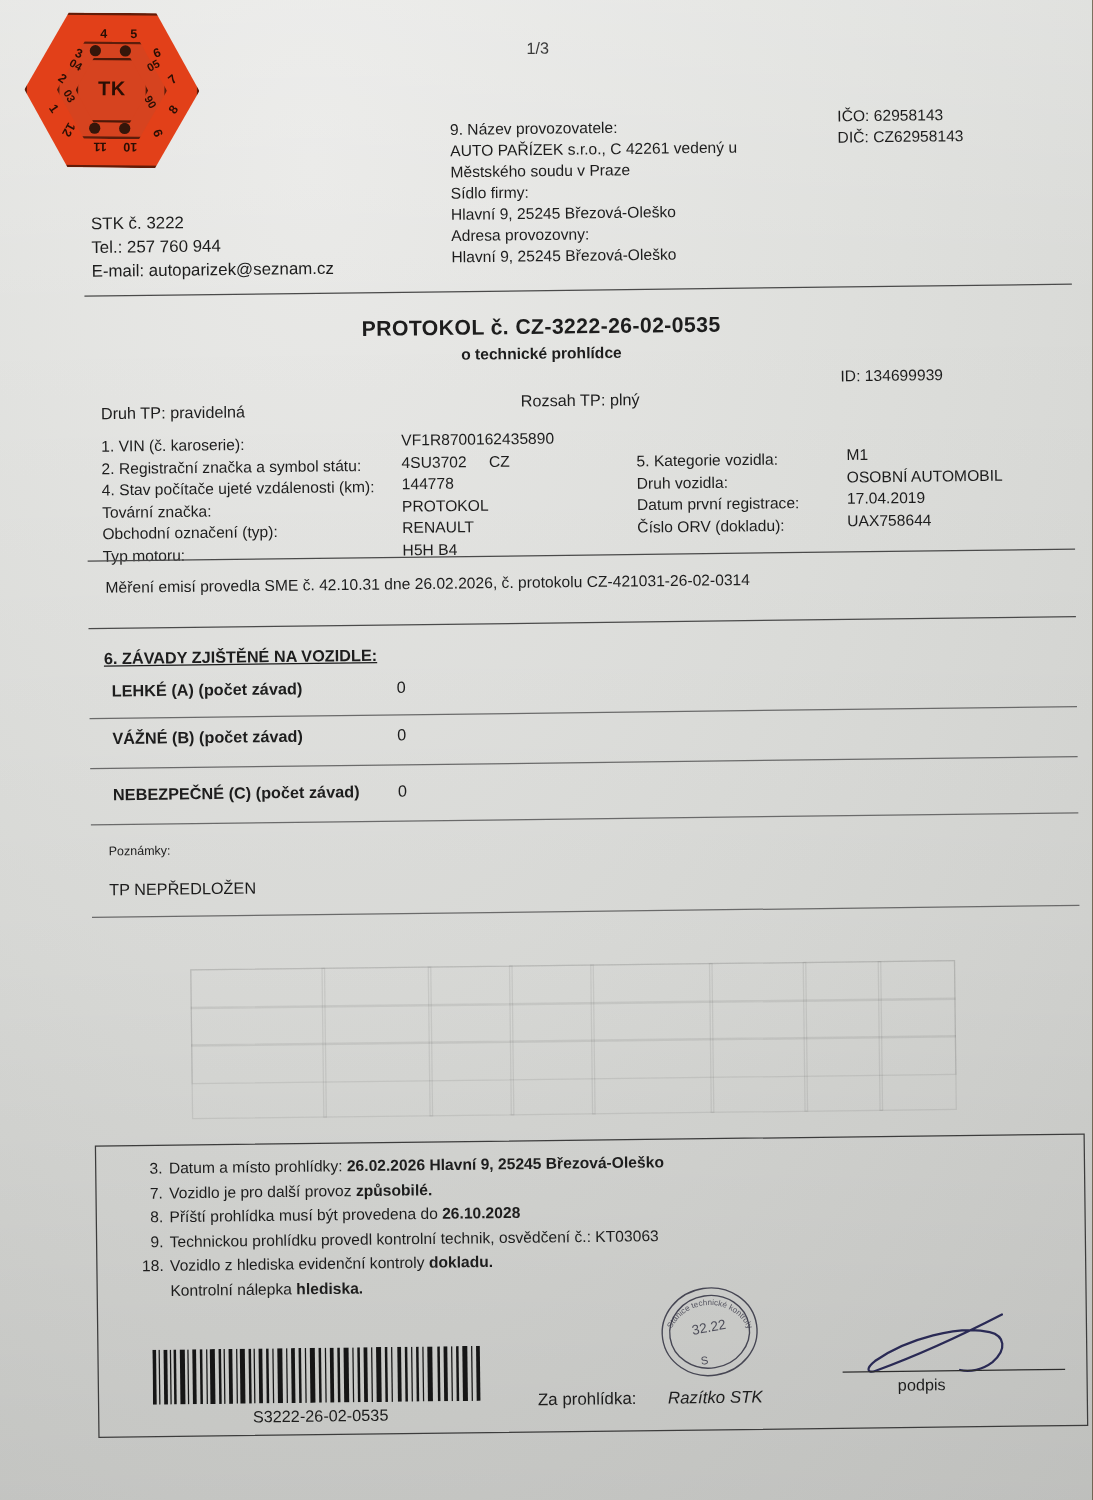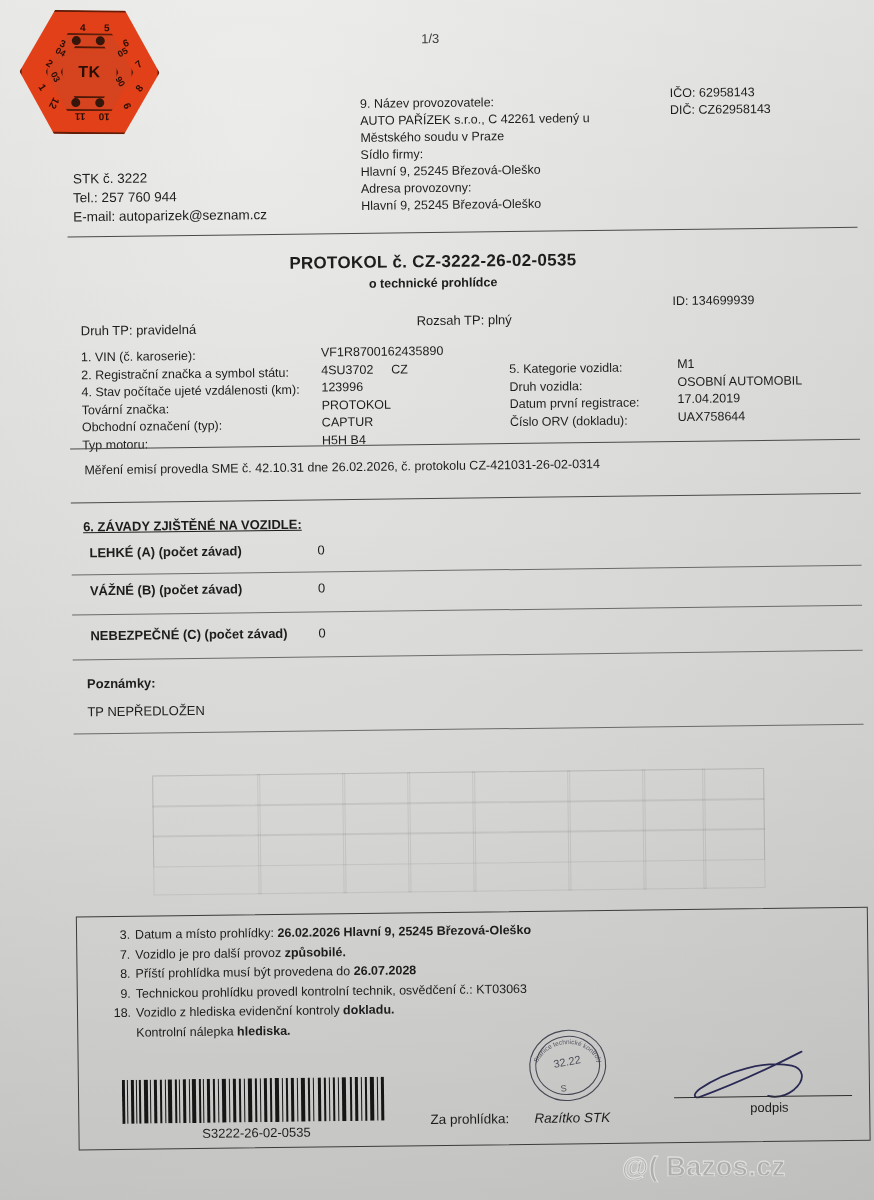--- a/index.html
+++ b/index.html
@@ -152,21 +152,21 @@
   .vd-cz { left: 394px; }
 
   .emis { left: 86px; top: 459px; font-size: 12.5px; }
 
   
   .zav-head { left: 84px; top: 515px; font-size: 13px; font-weight: bold; }
   .zav-head u { text-decoration: underline; }
   .zav-row-label { font-size: 13px; font-weight: bold; }
   .zav-row-val { font-size: 13px; }
 
-  .pozn { left: 86px; top: 672px; font-size: 13px; font-weight: bold; }
+  .pozn { left: 86px; top: 672px; font-size: 10px; font-weight: normal; }
   .pozn-val { left: 86px; top: 700px; font-size: 13px; }
 
   
   .ghost {
     position: absolute;
     color: rgba(60,60,60,0.115);
     font-size: 8.5px;
     line-height: 13px;
     transform: scaleX(-1);
     font-family: "Liberation Sans", sans-serif;
@@ -186,21 +186,21 @@
   .box-list { left: 104px; top: 922px; font-size: 12.5px; line-height: 19.5px; }
   .box-list .num { display:inline-block; width: 22px; text-align: right; margin-right: 5px; }
   .box-list b { font-weight: bold; }
 
   
   .barcode { left: 116px; top: 1076px; height: 44px; }
   .barcode-text { left: 116px; top: 1123px; width: 268px; text-align:center; font-size: 13px; }
 
   .zaspravnost { left: 424px; top: 1112px; font-size: 13.5px; }
   .razitko { left: 528px; top: 1112px; font-size: 13.5px; font-style: italic; }
-  .podpis-label { left: 712px; top: 1104px; font-size: 13px; margin-left: 32px; }
+  .podpis-label { left: 712px; top: 1104px; font-size: 13px; }
   .sigline { left: 668px; top: 1100px; width: 178px; height: 1px; background: #2d2d2d; }
 
   .stamp {
     left: 516px; top: 1027px;
     width: 92px; height: 80px;
   }
 
   .signature { left: 658px; top: 1040px; width: 160px; height: 70px; }
 
   
@@ -311,23 +311,23 @@
       <div>2. Registrační značka a symbol státu:</div>
       <div>4. Stav počítače ujeté vzdálenosti (km):</div>
       <div>   Tovární značka:</div>
       <div>   Obchodní označení (typ):</div>
       <div>   Typ motoru:</div>
     </div>
 
     <div class="abs vd vd-v">
       <div>VF1R8700162435890</div>
       <div>4SU3702</div>
-      <div>123996</div>
+      <div>144778</div>
       <div>PROTOKOL</div>
-      <div>CAPTUR</div>
+      <div>RENAULT</div>
       <div>H5H B4</div>
     </div>
     <div class="abs vd vd-cz" style="top:361px;">CZ</div>
 
     <div class="abs vd vd-l2">
       <div>5. Kategorie vozidla:</div>
       <div>   Druh vozidla:</div>
       <div>   Datum první registrace:</div>
       <div>   Číslo ORV (dokladu):</div>
     </div>
@@ -364,21 +364,21 @@
 
     <div class="abs box"></div>
     <div class="abs box-list">
       <div>
         <span class="num">3.</span><span>Datum a místo prohlídky: </span><b>26.02.2026 Hlavní 9, 25245 Březová-Oleško</b>
       </div>
       <div>
         <span class="num">7.</span><span>Vozidlo je pro další provoz </span><b>způsobilé.</b>
       </div>
       <div>
-        <span class="num">8.</span><span>Příští prohlídka musí být provedena do </span><b>26.07.2028</b>
+        <span class="num">8.</span><span>Příští prohlídka musí být provedena do </span><b>26.10.2028</b>
       </div>
       <div>
         <span class="num">9.</span><span>Technickou prohlídku provedl kontrolní technik, osvědčení č.: </span><span>KT03063</span>
       </div>
       <div>
         <span class="num">18.</span><span>Vozidlo z hlediska evidenční kontroly </span><b>dokladu.</b>
       </div>
       <div>
         <span class="num"></span><span>Kontrolní nálepka </span><b>hlediska.</b>
       </div>
@@ -457,14 +457,13 @@
       <path d="M138 16 C 110 30, 70 48, 36 60 C 30 62, 28 58, 36 52 C 62 34, 104 24, 128 30 C 140 33, 142 44, 130 54 C 122 60, 112 62, 104 60" fill="none" stroke="#2a2a55" stroke-width="1.8" stroke-linecap="round"></path>
     </svg>
     <div class="abs sigline"></div>
 
     <div class="abs zaspravnost">Za prohlídka:</div>
     <div class="abs razitko">Razítko STK</div>
     <div class="abs podpis-label">podpis</div>
 
   </div>
 
-  <div class="abs watermark">@( Bazos.cz</div>
 </div>
 
 </body></html>

